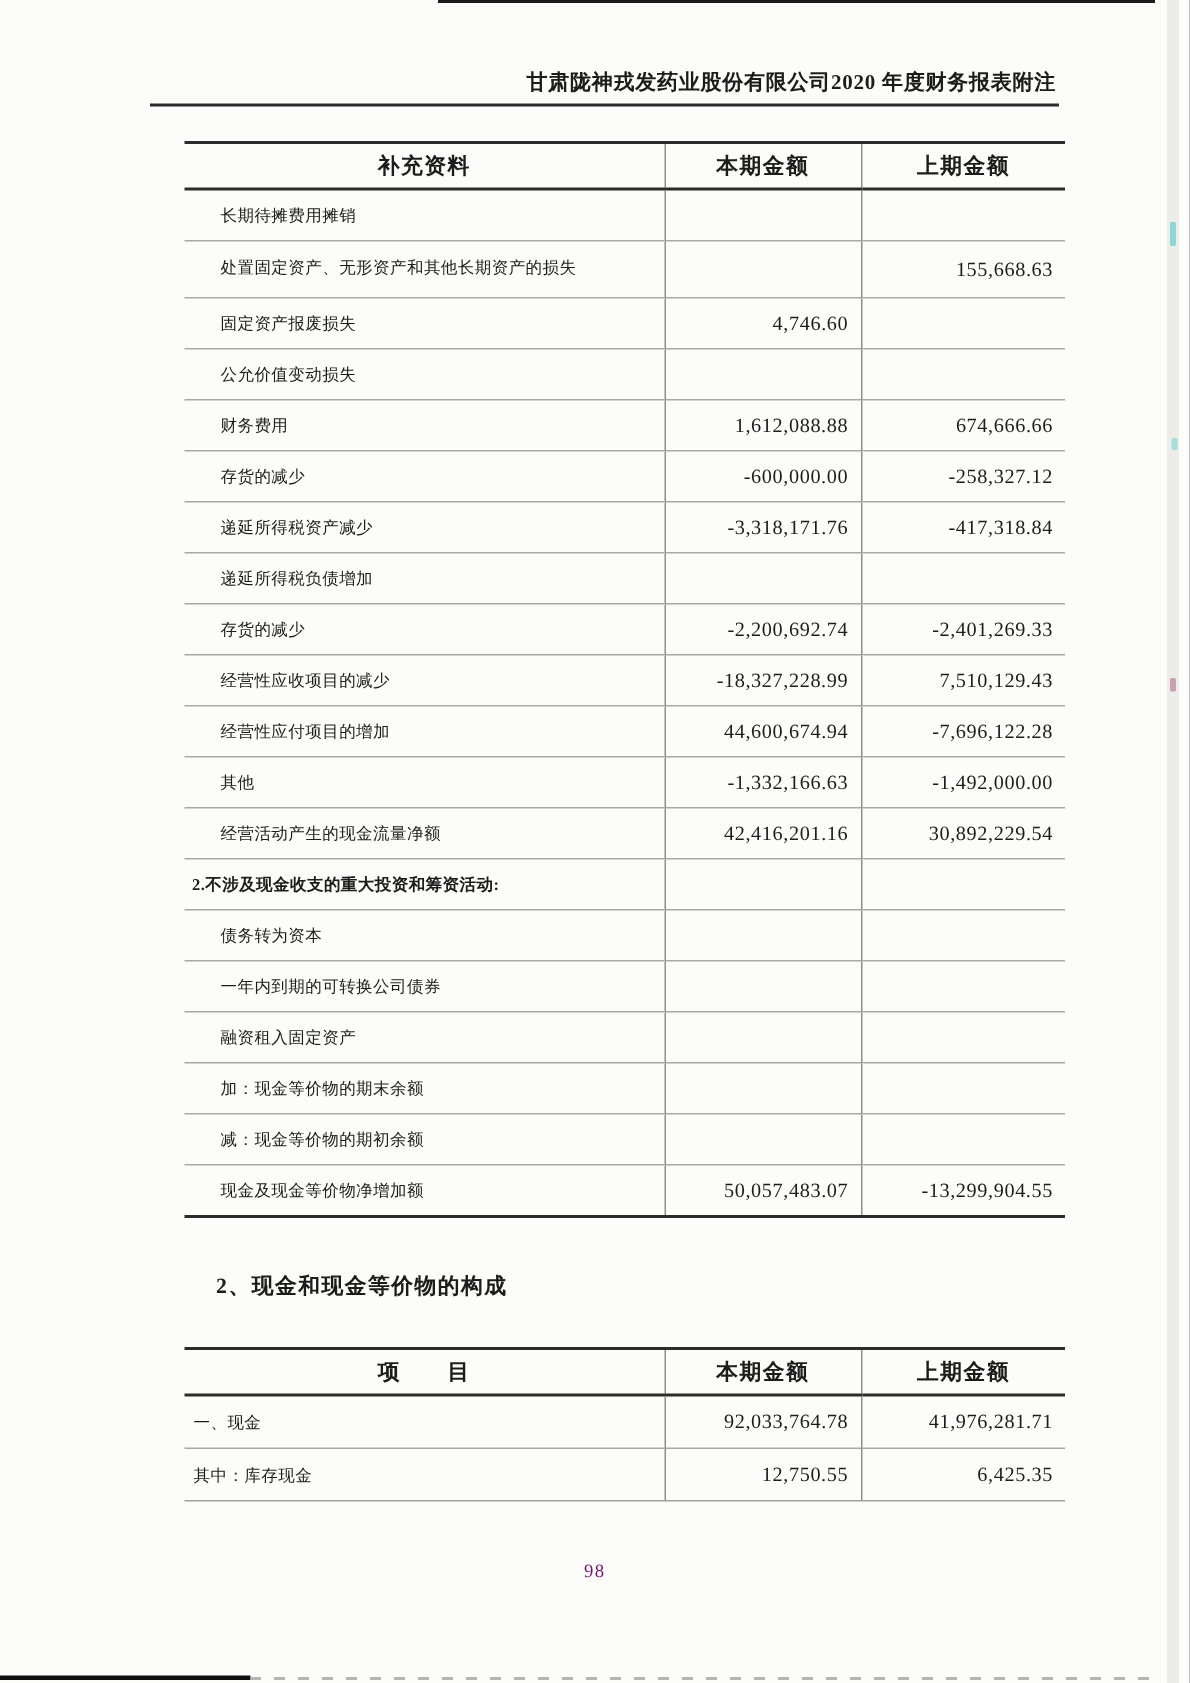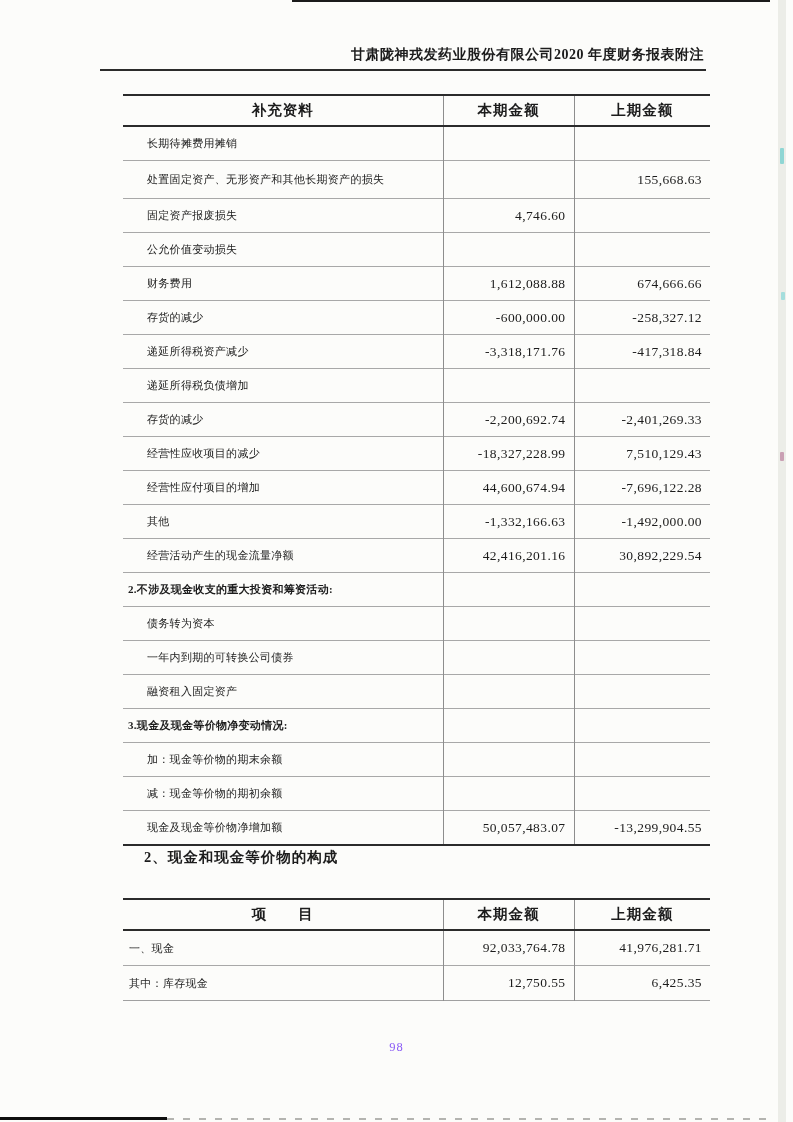--- a/index.html
+++ b/index.html
@@ -50,21 +50,21 @@
   tr.indent1 td.label{padding-left:49px;}
   #table2 td.label{padding-left:6px;margin-left:28px;}
   #table2 tr.indent1 td.label{padding-left:49px;}
   
   .subtitle{
     position:absolute;left:144px;top:848px;
     font-size:14.5px;font-weight:bold;letter-spacing:1px;
   }
   .page-number{
     position:absolute;left:0;top:1040px;width:793px;
-    text-align:center;font-size:12.5px;letter-spacing:1px;color:#8b5cf6;
+    text-align:center;font-size:12.5px;letter-spacing:1px;color:#701a75;
   }
   
   .scan-top-line{position:absolute;left:292px;top:0;width:478px;height:2px;background:#1b1b1b;}
   .scan-bottom-solid{position:absolute;left:0;top:1117px;width:167px;height:3px;background:#0e0e0e;}
   .scan-bottom-faint{
     position:absolute;left:167px;top:1118px;width:600px;height:2px;
     background:repeating-linear-gradient(90deg,#b4b4b0 0 7px,transparent 7px 16px);
   }
   .scan-right-band{position:absolute;left:778px;top:0;width:8px;height:1122px;background:#ecedE8;}
   .tick{position:absolute;width:4px;border-radius:1px;}
@@ -180,25 +180,20 @@
         <tr>
           <td class="label">一年内到期的可转换公司债券</td>
           <td class="num"></td>
           <td class="num"></td>
         </tr>
         <tr>
           <td class="label">融资租入固定资产</td>
           <td class="num"></td>
           <td class="num"></td>
         </tr>
-        <tr class="section">
-          <td class="label">3.现金及现金等价物净变动情况:</td>
-          <td class="num"></td>
-          <td class="num"></td>
-        </tr>
         <tr>
           <td class="label">加：现金等价物的期末余额</td>
           <td class="num"></td>
           <td class="num"></td>
         </tr>
         <tr>
           <td class="label">减：现金等价物的期初余额</td>
           <td class="num"></td>
           <td class="num"></td>
         </tr>

